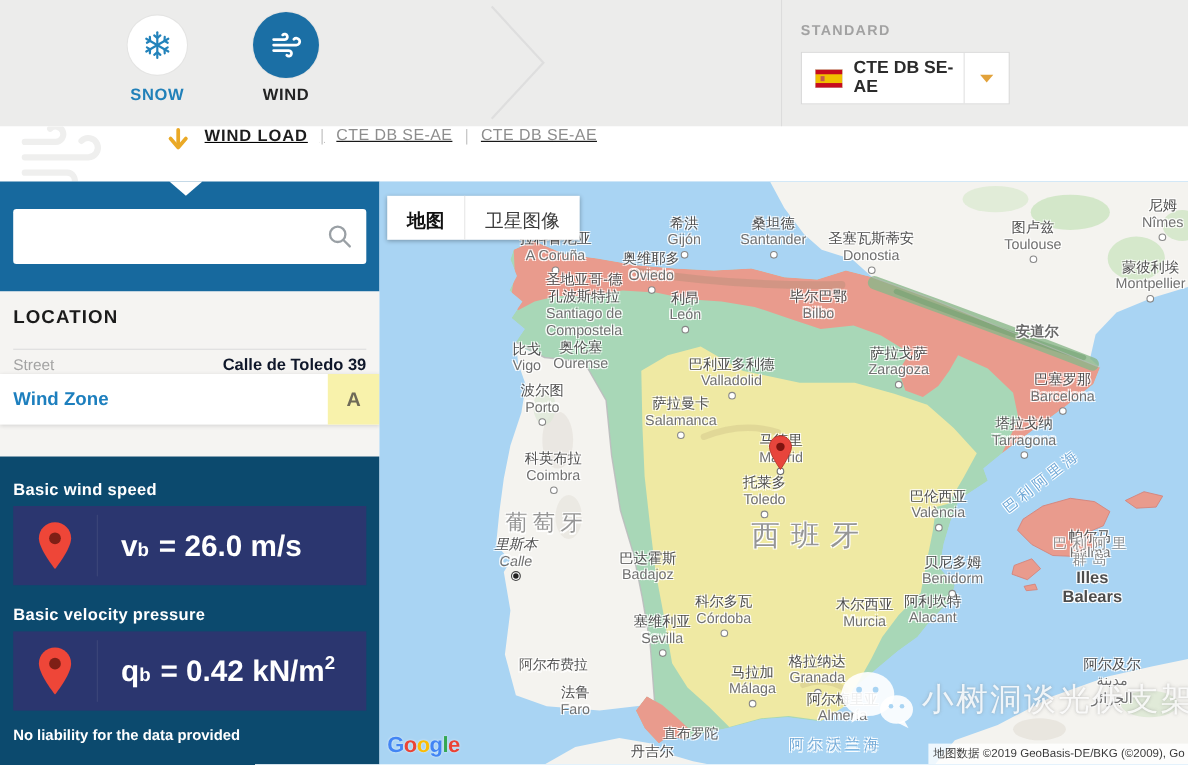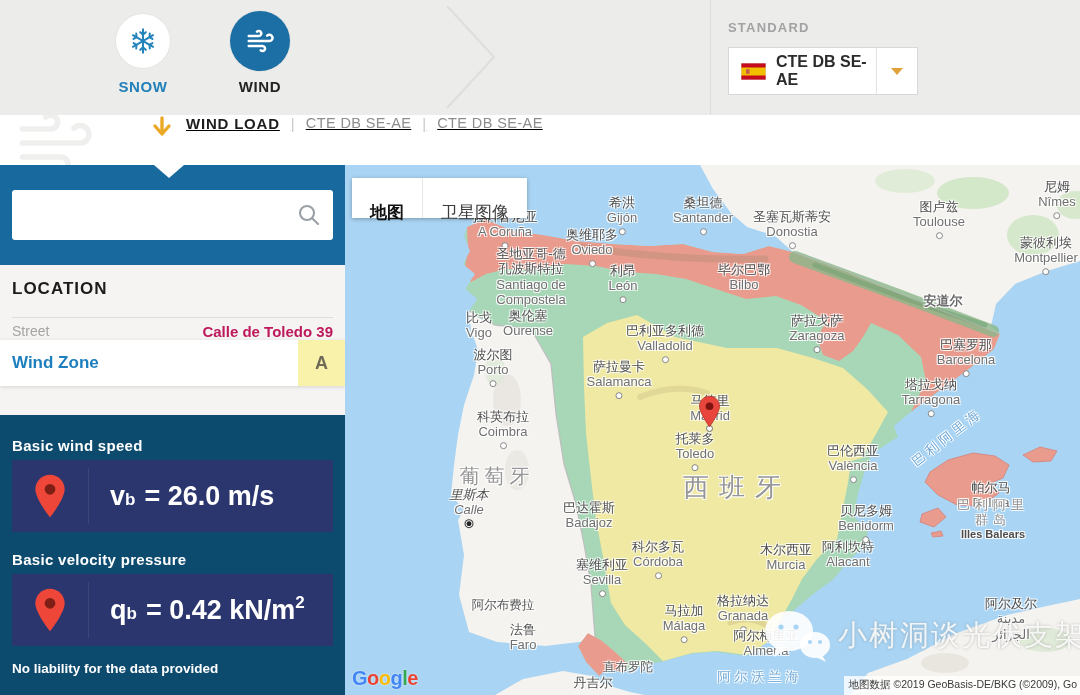--- a/index.html
+++ b/index.html
@@ -37,21 +37,21 @@
   .search-box{position:absolute;left:12px;top:25px;width:321px;height:50px;background:#fff;border-radius:3px;}
   .search-box input{position:absolute;left:14px;top:0;width:250px;height:50px;border:none;outline:none;font-size:19px;color:#555;background:transparent;font-family:inherit;}
   .search-box input::placeholder{color:#8f8f8f;}
   .search-icon{position:absolute;right:12px;top:13px;}
 
   .loc-panel{position:absolute;left:0;top:265px;width:345px;height:150px;background:#f5f4f2;}
   .loc-title{position:absolute;left:12px;top:14px;font-size:17px;font-weight:bold;letter-spacing:1px;color:#1b1b1b;}
   .loc-div{position:absolute;left:12px;right:12px;top:52px;height:1px;background:#ddd;}
   .street-row{position:absolute;left:12px;right:12px;top:58px;height:19px;overflow:hidden;}
   .street-label{float:left;font-size:14px;color:#a3a3a3;}
-  .street-value{float:right;font-size:15px;font-weight:bold;color:#be185d;}
+  .street-value{float:right;font-size:15px;font-weight:bold;color:#0f172a;}
   .zone-row{position:absolute;left:0;top:75px;width:345px;height:46px;background:#fff;box-shadow:0 1px 4px rgba(0,0,0,0.13);}
   .zone-label{position:absolute;left:12px;top:0;height:46px;line-height:46px;font-size:17px;font-weight:bold;color:#1d7fbe;}
   .zone-badge{position:absolute;right:0;top:0;width:47px;height:46px;background:#f8f2ab;text-align:center;line-height:46px;font-size:18px;font-weight:bold;color:#6e6a57;}
 
   .result-panel{position:absolute;left:0;top:415px;width:345px;height:280px;background:#0c4a6e;color:#fff;}
   .res-h{position:absolute;left:12px;font-size:15px;font-weight:bold;letter-spacing:0.3px;}
   .res-h1{top:22px;} .res-h2{top:136px;}
   .vbox{position:absolute;left:12px;width:321px;height:72px;background:#2b366f;}
   .vbox1{top:45px;} .vbox2{top:159px;}
   .vbox .pin-cell{position:absolute;left:0;top:0;width:76px;height:72px;display:flex;align-items:center;justify-content:center;}
@@ -60,34 +60,34 @@
   .vtext sub{font-size:17px;position:relative;top:4px;font-weight:bold;}
   .vtext sup{font-size:17px;position:relative;top:-7px;font-weight:bold;}
   .vtext sub:empty,.vtext sup:empty{display:none;}
   .vtext .vval{margin-left:9px;}
   .disclaimer{position:absolute;left:12px;top:246px;font-size:13.5px;font-weight:bold;color:#fff;}
 
   
   .map{position:absolute;left:345px;top:165px;width:735px;height:530px;overflow:hidden;background:#a9d4f3;cursor:grab;}
   .map svg.basemap{position:absolute;left:0;top:0;}
   .map-controls{position:absolute;left:7px;top:13px;height:40px;display:flex;background:#fff;box-shadow:0 1px 4px rgba(0,0,0,0.3);z-index:8;}
-  .mc-btn{height:45px;display:flex;align-items:center;padding:0 18px;font-size:17px;color:#3c3c3c;cursor:pointer;margin-top:12px;}
+  .mc-btn{height:45px;display:flex;align-items:center;padding:0 18px;font-size:17px;color:#3c3c3c;cursor:pointer;}
   .mc-btn.active{font-weight:bold;color:#111;}
   .mc-div{width:1px;background:#e6e6e6;margin:0;}
   .mlabel{position:absolute;transform:translate(-50%,-50%);text-align:center;line-height:1.18;z-index:3;white-space:nowrap;
     text-shadow:-1px -1px 0 rgba(255,255,255,0.9),1px -1px 0 rgba(255,255,255,0.9),-1px 1px 0 rgba(255,255,255,0.9),1px 1px 0 rgba(255,255,255,0.9);}
   .mlabel .zh{display:block;white-space:pre-line;}
   .mlabel .en{display:block;white-space:pre-line;}
   .t-city .zh{font-size:13px;color:#4e4e4e;} .t-city .en{font-size:13px;color:#707070;}
   .t-town .zh{font-size:12.5px;color:#565656;}
   .t-country .zh{font-size:26px;color:#969696;letter-spacing:10px;}
   .t-country-md .zh{font-size:20px;color:#969696;letter-spacing:5px;}
   .t-country-sm .zh{font-size:13px;color:#6a6a6a;font-weight:bold;}
   .t-archipelago .zh{font-size:13px;color:#8e8e8e;letter-spacing:5px;}
-  .t-archipelago .en{font-size:11px;color:#4c4c4c;font-weight:bold;}
+  .t-archipelago .en{font-size:15px;color:#4c4c4c;font-weight:bold;}
   .t-sea .zh{font-size:13px;color:#71a8d6;letter-spacing:4px;}
   .mdot{display:block;width:5px;height:5px;border:1.5px solid #878787;background:#fff;border-radius:50%;margin:2px auto 0;}
   .mdot.cap{background:#222;border:1.5px solid #fff;box-shadow:0 0 0 1px #444;}
   .map-pin{position:absolute;left:353px;top:230px;z-index:4;}
   .pin-base{position:absolute;left:361px;top:260px;width:5px;height:5px;border:1.5px solid #6e6e6e;background:#fff;border-radius:50%;z-index:3;}
   .glogo{position:absolute;left:7px;bottom:5px;z-index:8;font-size:20px;font-weight:bold;letter-spacing:-0.5px;text-shadow:0 0 2px rgba(255,255,255,0.8);}
   .attribution{position:absolute;right:0;bottom:0;z-index:9;background:rgba(255,255,255,0.8);padding:2px 3px 3px 5px;font-size:10.5px;color:#3a3a3a;white-space:nowrap;}
   .watermark{position:absolute;right:-6px;bottom:30px;z-index:7;display:flex;align-items:center;}
   .wm-text{font-size:29px;letter-spacing:2px;color:rgba(255,255,255,0.85);text-shadow:0 0 3px rgba(110,110,110,0.45);margin-left:6px;}
 </style>

